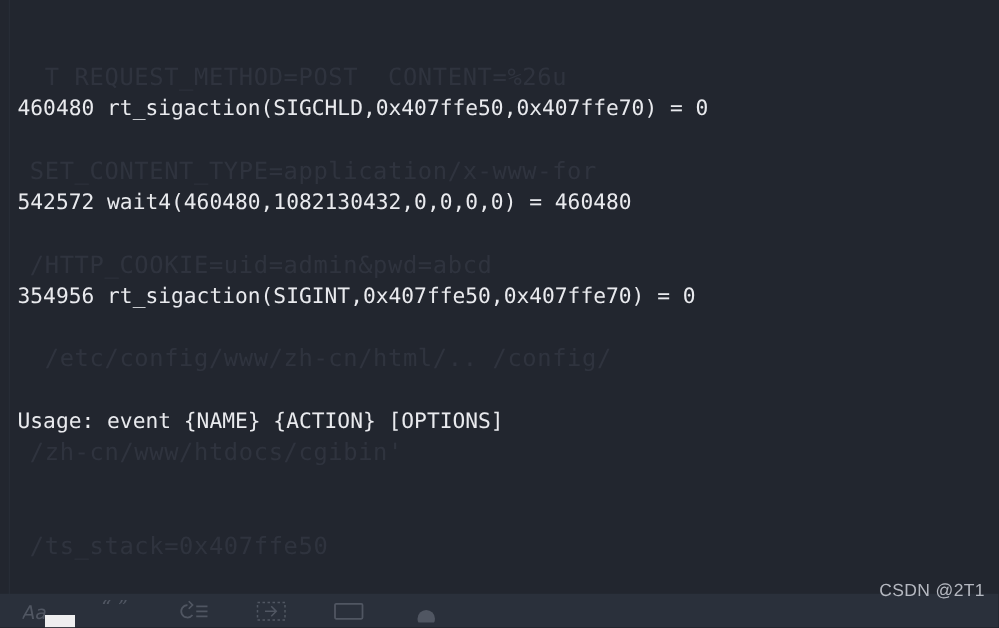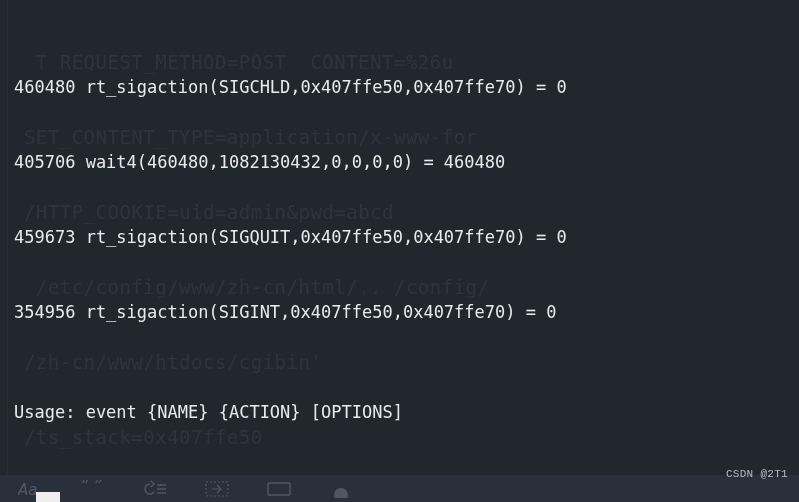--- a/index.html
+++ b/index.html
@@ -110,22 +110,22 @@
     opacity: 0.92;
   }
 
   
   #csdn-watermark {
     position: absolute;
     right: 11px;
     bottom: 22px;
     z-index: 6;
     color: #c9ccd4;
-    font-family: Liberation Mono, monospace;
-    font-size: 11px;
+    font-family: Liberation Sans, sans-serif;
+    font-size: 14px;
     letter-spacing: 0.3px;
     opacity: 0.88;
     white-space: pre;
   }
 </style>
 </head>
 <body>
 
 <div id="screen">
 
@@ -136,22 +136,21 @@
     <span class="wm-line">   /etc/config/www/zh-cn/html/.. /config/</span>
     <span class="wm-line">  /zh-cn/www/htdocs/cgibin'</span>
     <span class="wm-line">  /ts_stack=0x407ffe50</span>
   </div>
 
   <div id="left-rule"></div>
 
   <div id="terminal">
 
     <span class="tline">460480 rt_sigaction(SIGCHLD,0x407ffe50,0x407ffe70) = 0</span>
-    <span class="tline">405706 wait4(460480,1082130432,0,0,0,0) = 460480</span>
-    <span class="tline">459673 rt_sigaction(SIGQUIT,0x407ffe50,0x407ffe70) = 0</span>
+    <span class="tline">542572 wait4(460480,1082130432,0,0,0,0) = 460480</span>
     <span class="tline">354956 rt_sigaction(SIGINT,0x407ffe50,0x407ffe70) = 0</span>
 
     <span class="tline">Usage: event {NAME} {ACTION} [OPTIONS]</span>
     
     
     
     
     
     
     

